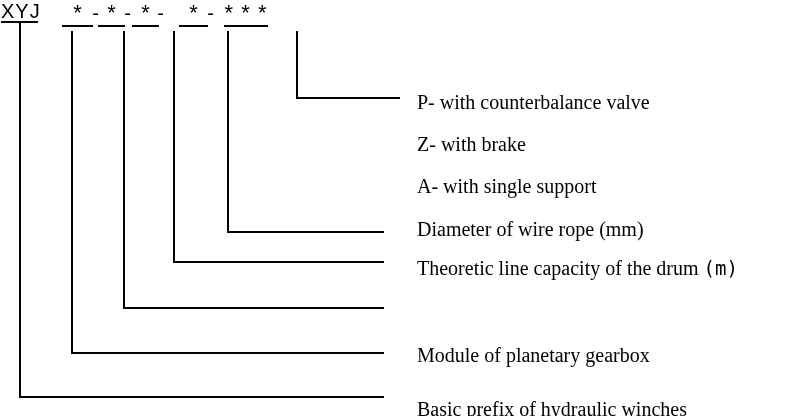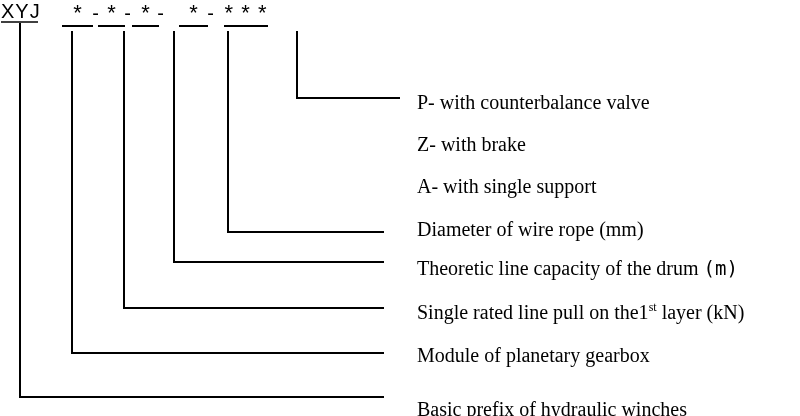--- a/index.html
+++ b/index.html
@@ -15,21 +15,21 @@
   .leader-svg polyline{fill:none;stroke:#000000;stroke-width:2;}
   .hdr,.fld,.dash{
     position:absolute;
     font-family:"Liberation Sans",sans-serif;
     color:#000000;
     white-space:nowrap;
   }
   .prefix{
     left:1px;top:0;width:37px;height:21px;
     line-height:22px;font-size:20px;letter-spacing:1px;
-    text-align:center;border-bottom:2px solid #404040;
+    text-align:center;border-bottom:2px solid #000000;
   }
   .fld{
     top:2px;height:23px;line-height:22px;font-size:22px;
     text-align:center;border-bottom:2px solid #000;
   }
   .f1{left:62px;width:31px;}
   .f2{left:98px;width:27px;}
   .f3{left:132px;width:27px;}
   .f4{left:179px;width:29px;}
   .f5{left:224px;width:44px;letter-spacing:1px;}
@@ -72,18 +72,17 @@
   <div class="dash d4">-</div>
   <div class="fld f5">* * *</div>
 
   <div class="lbl y-p">P- with counterbalance valve</div>
   <div class="lbl y-z">Z- with brake</div>
   <div class="lbl y-a">A- with single support</div>
   <div class="lbl y-dia">Diameter of wire rope (mm)</div>
 
   <div class="lbl y-theo"><span>Theoretic line capacity of the drum </span><span class="unit">(m)</span></div>
 
-  <div class="lbl y-single"><span>Single rated line pull on the1</span><sup>st</sup><span> layer (kN)</span></div>
 
   <div class="lbl y-module">Module of planetary gearbox</div>
   <div class="lbl y-basic">Basic prefix of hydraulic winches</div>
 
 </div>
 
 </body></html>

